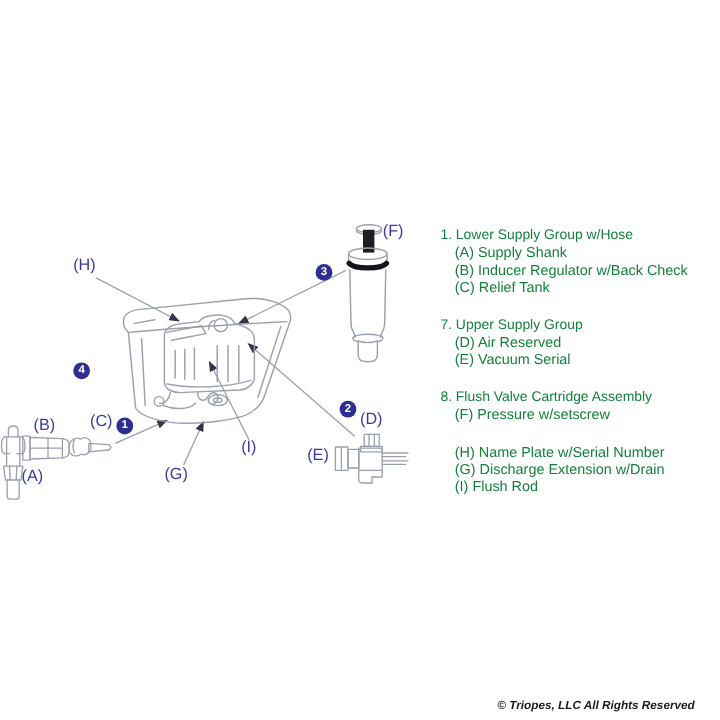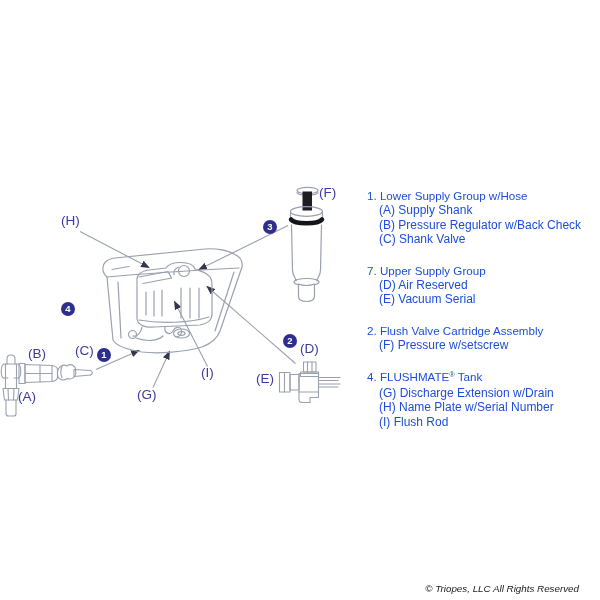--- a/index.html
+++ b/index.html
@@ -11,29 +11,29 @@
   .plabel{
     position:absolute;color:#3a3aa0;font-size:13.5px;font-weight:400;
     white-space:nowrap;line-height:1;
   }
   .pbadge{
     position:absolute;width:14px;height:14px;border-radius:50%;
     background:#2e2e8f;color:#ffffff;font-size:9.5px;font-weight:700;
     display:flex;align-items:center;justify-content:center;line-height:1;
   }
   #legend{
-    position:absolute;left:367px;top:189px;width:232px;color:#1d4ed8;
+    position:absolute;left:367px;top:189px;width:232px;color:#15803d;
   }
   .lg-group{margin-bottom:17px;}
   .lg-title{font-size:11.6px;line-height:14.4px;white-space:nowrap;}
   .lg-item{font-size:12px;line-height:14.4px;padding-left:12px;white-space:nowrap;}
   .lg-sup{font-size:7.5px;position:relative;top:-4px;}
   #copyright{
     position:absolute;right:21px;top:583px;font-size:9.8px;font-style:italic;
-    font-weight:400;color:#1a1a1a;white-space:nowrap;
+    font-weight:700;color:#1a1a1a;white-space:nowrap;
   }
 </style>
 </head>
 <body>
 
 <div id="screen">
 
   <svg id="artwork" viewBox="0 0 600 600" xmlns="http://www.w3.org/2000/svg">
     <defs>
       <marker id="ah" markerUnits="userSpaceOnUse" markerWidth="9" markerHeight="7" refX="8" refY="3.5" orient="auto">
@@ -141,35 +141,34 @@
 
   <div class="pbadge" style="left:97px;top:348px">1</div>
   <div class="pbadge" style="left:283px;top:334px">2</div>
   <div class="pbadge" style="left:263px;top:220px">3</div>
   <div class="pbadge" style="left:61px;top:302px">4</div>
 
   <div id="legend">
     <div class="lg-group">
       <div class="lg-title">1. Lower Supply Group w/Hose</div>
       <div class="lg-item">(A) Supply Shank</div>
-      <div class="lg-item">(B) Pressure Regulator w/Back Check</div>
-      <div class="lg-item">(C) Shank Valve</div>
+      <div class="lg-item">(B) Inducer Regulator w/Back Check</div>
+      <div class="lg-item">(C) Relief Tank</div>
     </div>
     <div class="lg-group">
       <div class="lg-title">7. Upper Supply Group</div>
       <div class="lg-item">(D) Air Reserved</div>
       <div class="lg-item">(E) Vacuum Serial</div>
     </div>
     <div class="lg-group">
-      <div class="lg-title">2. Flush Valve Cartridge Assembly</div>
+      <div class="lg-title">8. Flush Valve Cartridge Assembly</div>
       <div class="lg-item">(F) Pressure w/setscrew</div>
     </div>
     <div class="lg-group">
-      <div class="lg-title"><span>4. FLUSHMATE</span><span class="lg-sup">®</span><span> Tank</span></div>
+      <div class="lg-item">(H) Name Plate w/Serial Number</div>
       <div class="lg-item">(G) Discharge Extension w/Drain</div>
-      <div class="lg-item">(H) Name Plate w/Serial Number</div>
       <div class="lg-item">(I) Flush Rod</div>
     </div>
   </div>
 
   <div id="copyright">© Triopes, LLC All Rights Reserved</div>
 
 </div>
 
 </body></html>

